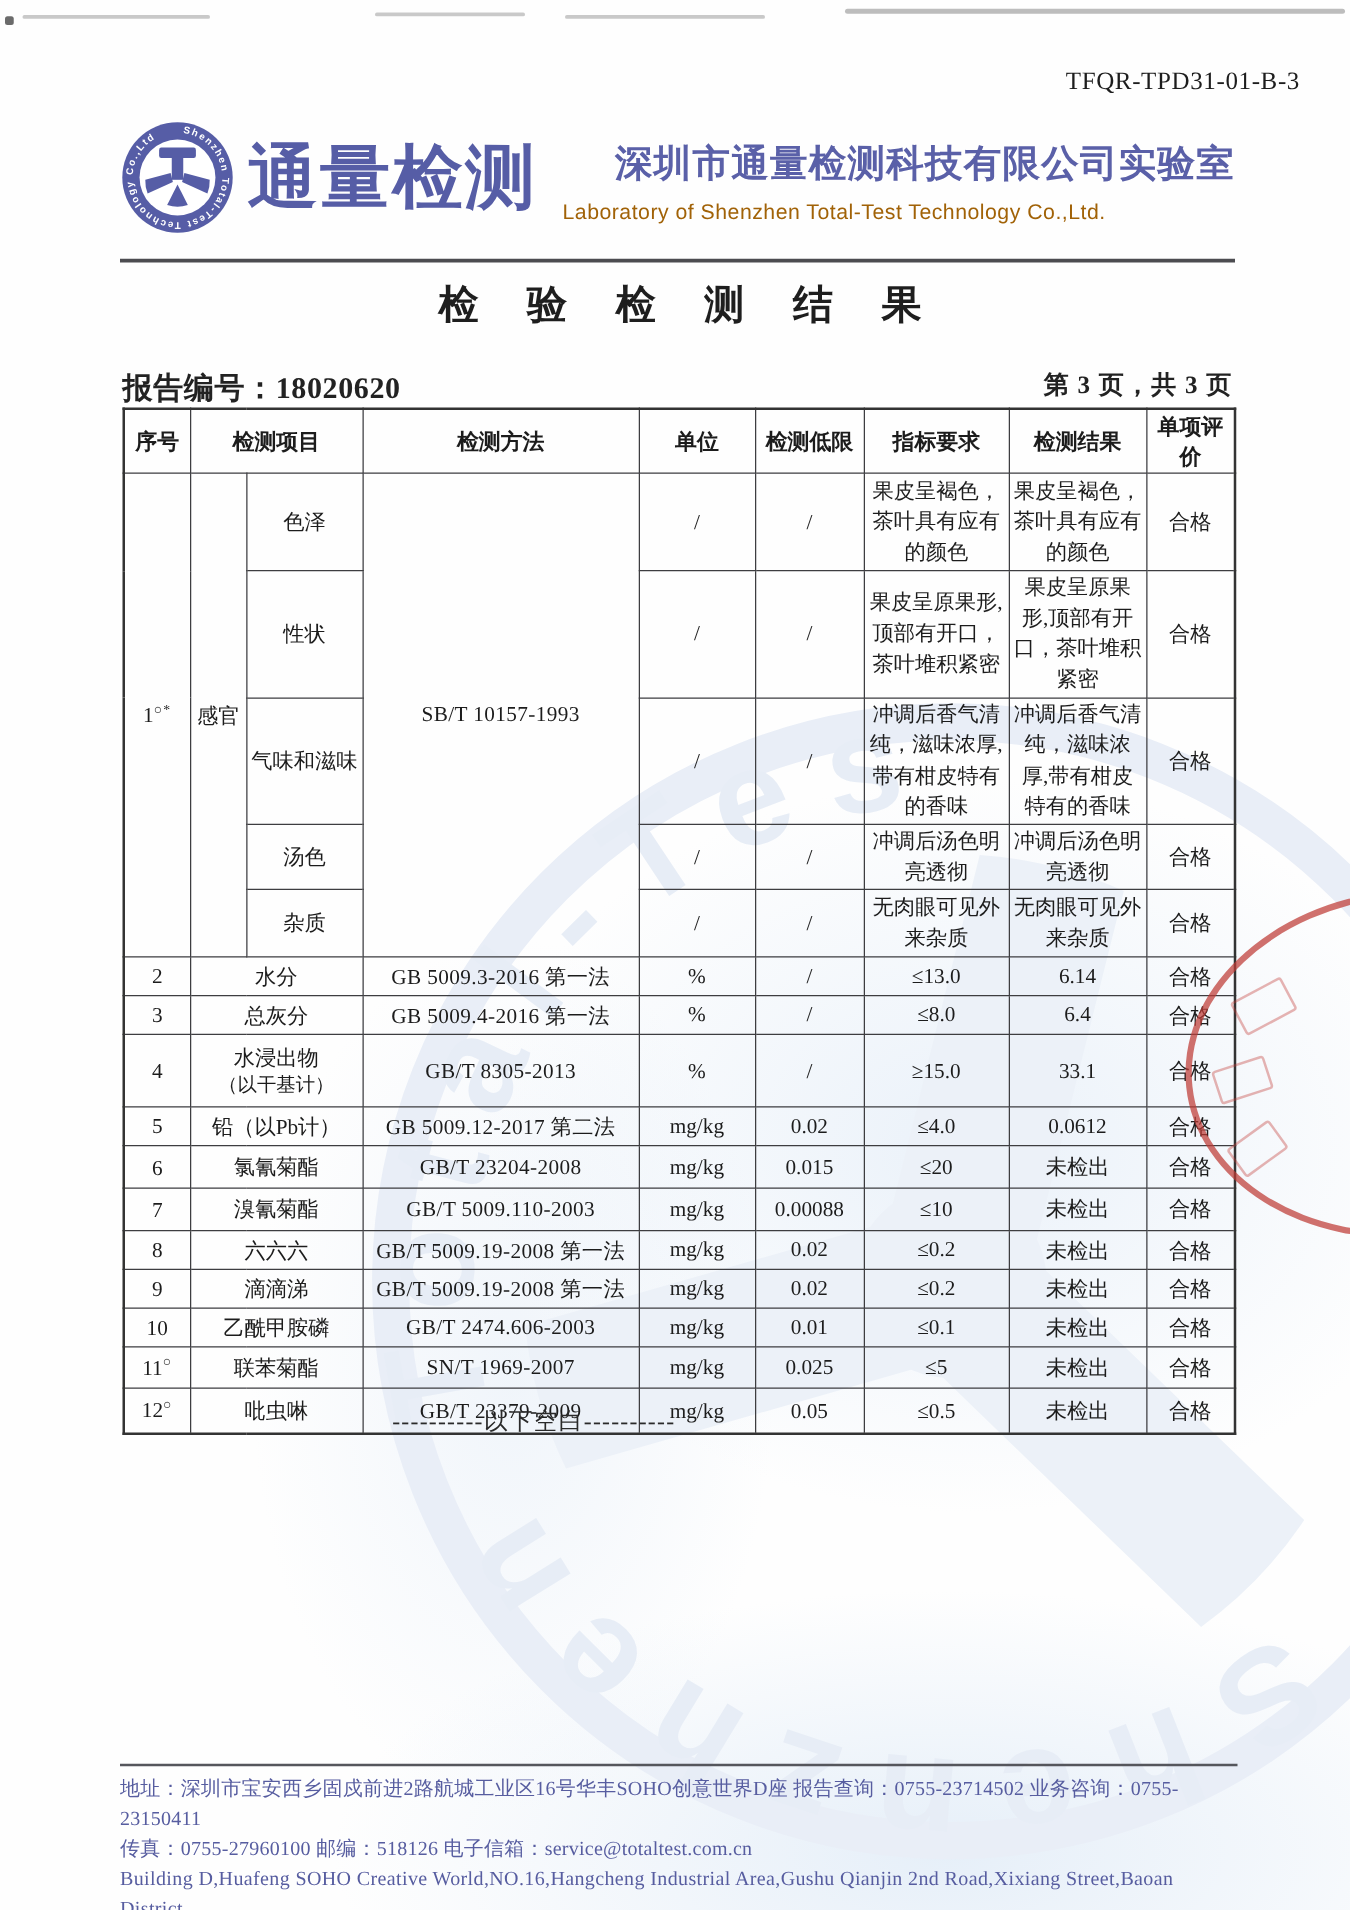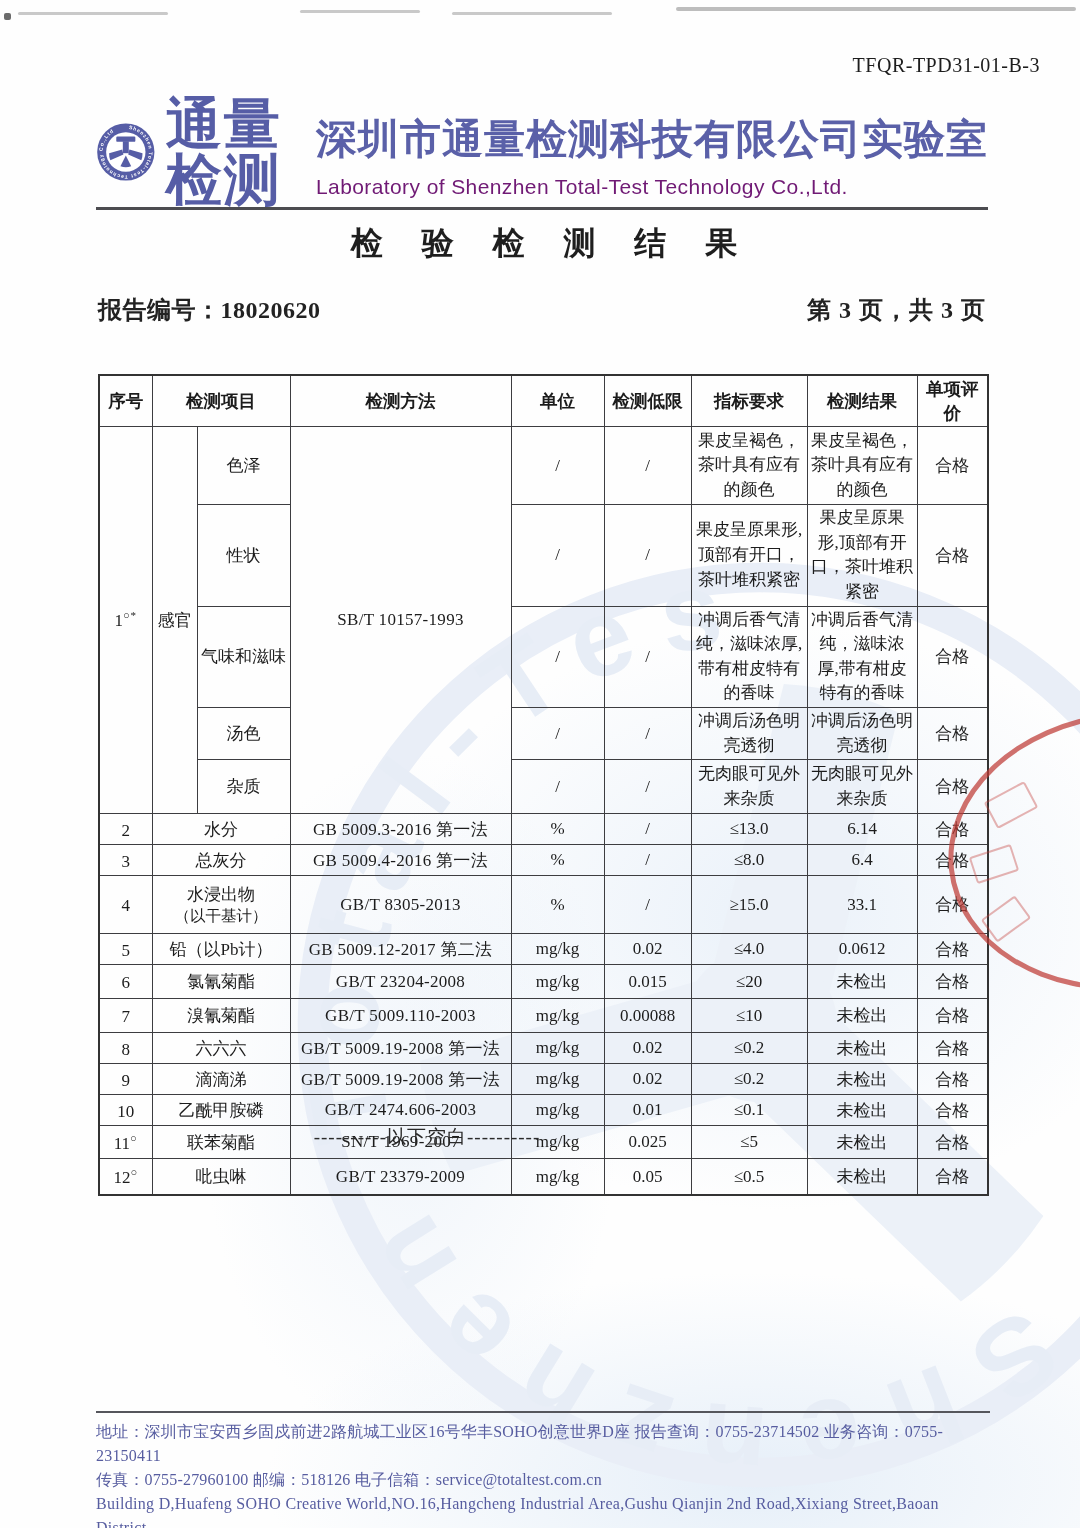--- a/index.html
+++ b/index.html
@@ -23,46 +23,46 @@
   .doc-code{position:absolute; top:54px; right:40px; font-size:20px; letter-spacing:.5px; color:#1d1d1d;}
   .hdr{position:absolute; left:96px; top:96px; right:92px; display:flex; align-items:center;}
   .logoblock{display:flex; align-items:center; gap:10px;}
   .brand-cn{
     font-family:Liberation Sans, sans-serif; font-weight:bold;
     font-size:56px; color:#565da6; letter-spacing:2px; line-height:1;
   }
   .companyblock{margin-left:auto; text-align:left; padding-top:6px;}
   .company-cn{
     font-family:"Liberation Sans","DejaVu Sans",sans-serif; font-weight:bold;
-    font-size:41px; color:#5a60a8; letter-spacing:1px; white-space:nowrap;
+    font-size:30px; color:#5a60a8; letter-spacing:1px; white-space:nowrap;margin-left:42px;
   }
   .company-en{
     font-family:"Liberation Sans","DejaVu Sans",sans-serif;
-    font-size:21px; color:#701a75; margin-top:8px; letter-spacing:.4px;
+    font-size:17px; color:#a16207; margin-top:8px; letter-spacing:.4px;
   }
   .hrule{position:absolute; left:96px; right:92px; top:207px; height:3px; background:#4c4c50;}
   
   .title{
     position:absolute; left:0; right:0; top:222px; text-align:center;
     font-family:"Liberation Sans","DejaVu Sans",sans-serif; font-weight:bold;
     font-size:32px; color:#1e1e1e; letter-spacing:8px; word-spacing:14px;margin-left:16px;
   }
   .reportline{position:absolute; left:98px; right:94px; top:294px; display:flex; justify-content:space-between;}
   .report-no{font-size:24px; font-weight:bold; letter-spacing:.5px;}
-  .page-info{font-size:24px; font-weight:bold; letter-spacing:1px;}
+  .page-info{font-size:20px; font-weight:bold; letter-spacing:1px;}
   
   table.results{
     position:absolute; left:98px; top:326px; border-collapse:collapse;
     width:889px; table-layout:fixed; background:transparent;
   }
   table.results th, table.results td{
     border:1.6px solid #3d3d40; text-align:center; vertical-align:middle;
     padding:1px 2px; font-size:17px; color:#1c1c1c; overflow:hidden;
   }
-  table.results{border:2.2px solid #333;margin-top:48px;}
+  table.results{border:2.2px solid #333;}
   table.results th{font-weight:bold; font-size:17.5px;}
   td.wrap{font-size:15.5px; line-height:1.45; padding:3px 4px;}
   td.method{font-size:16.5px; letter-spacing:.3px;}
   sup.mark{font-size:11px; vertical-align:super; letter-spacing:1px;}
   .item2{display:block; font-size:15.5px;}
   
   .blank-note{
     position:absolute; left:98px; width:748px; top:1124px; text-align:center;
     font-size:19px; color:#2a2a2a; letter-spacing:1px; padding-right:90px; box-sizing:border-box;
   }

